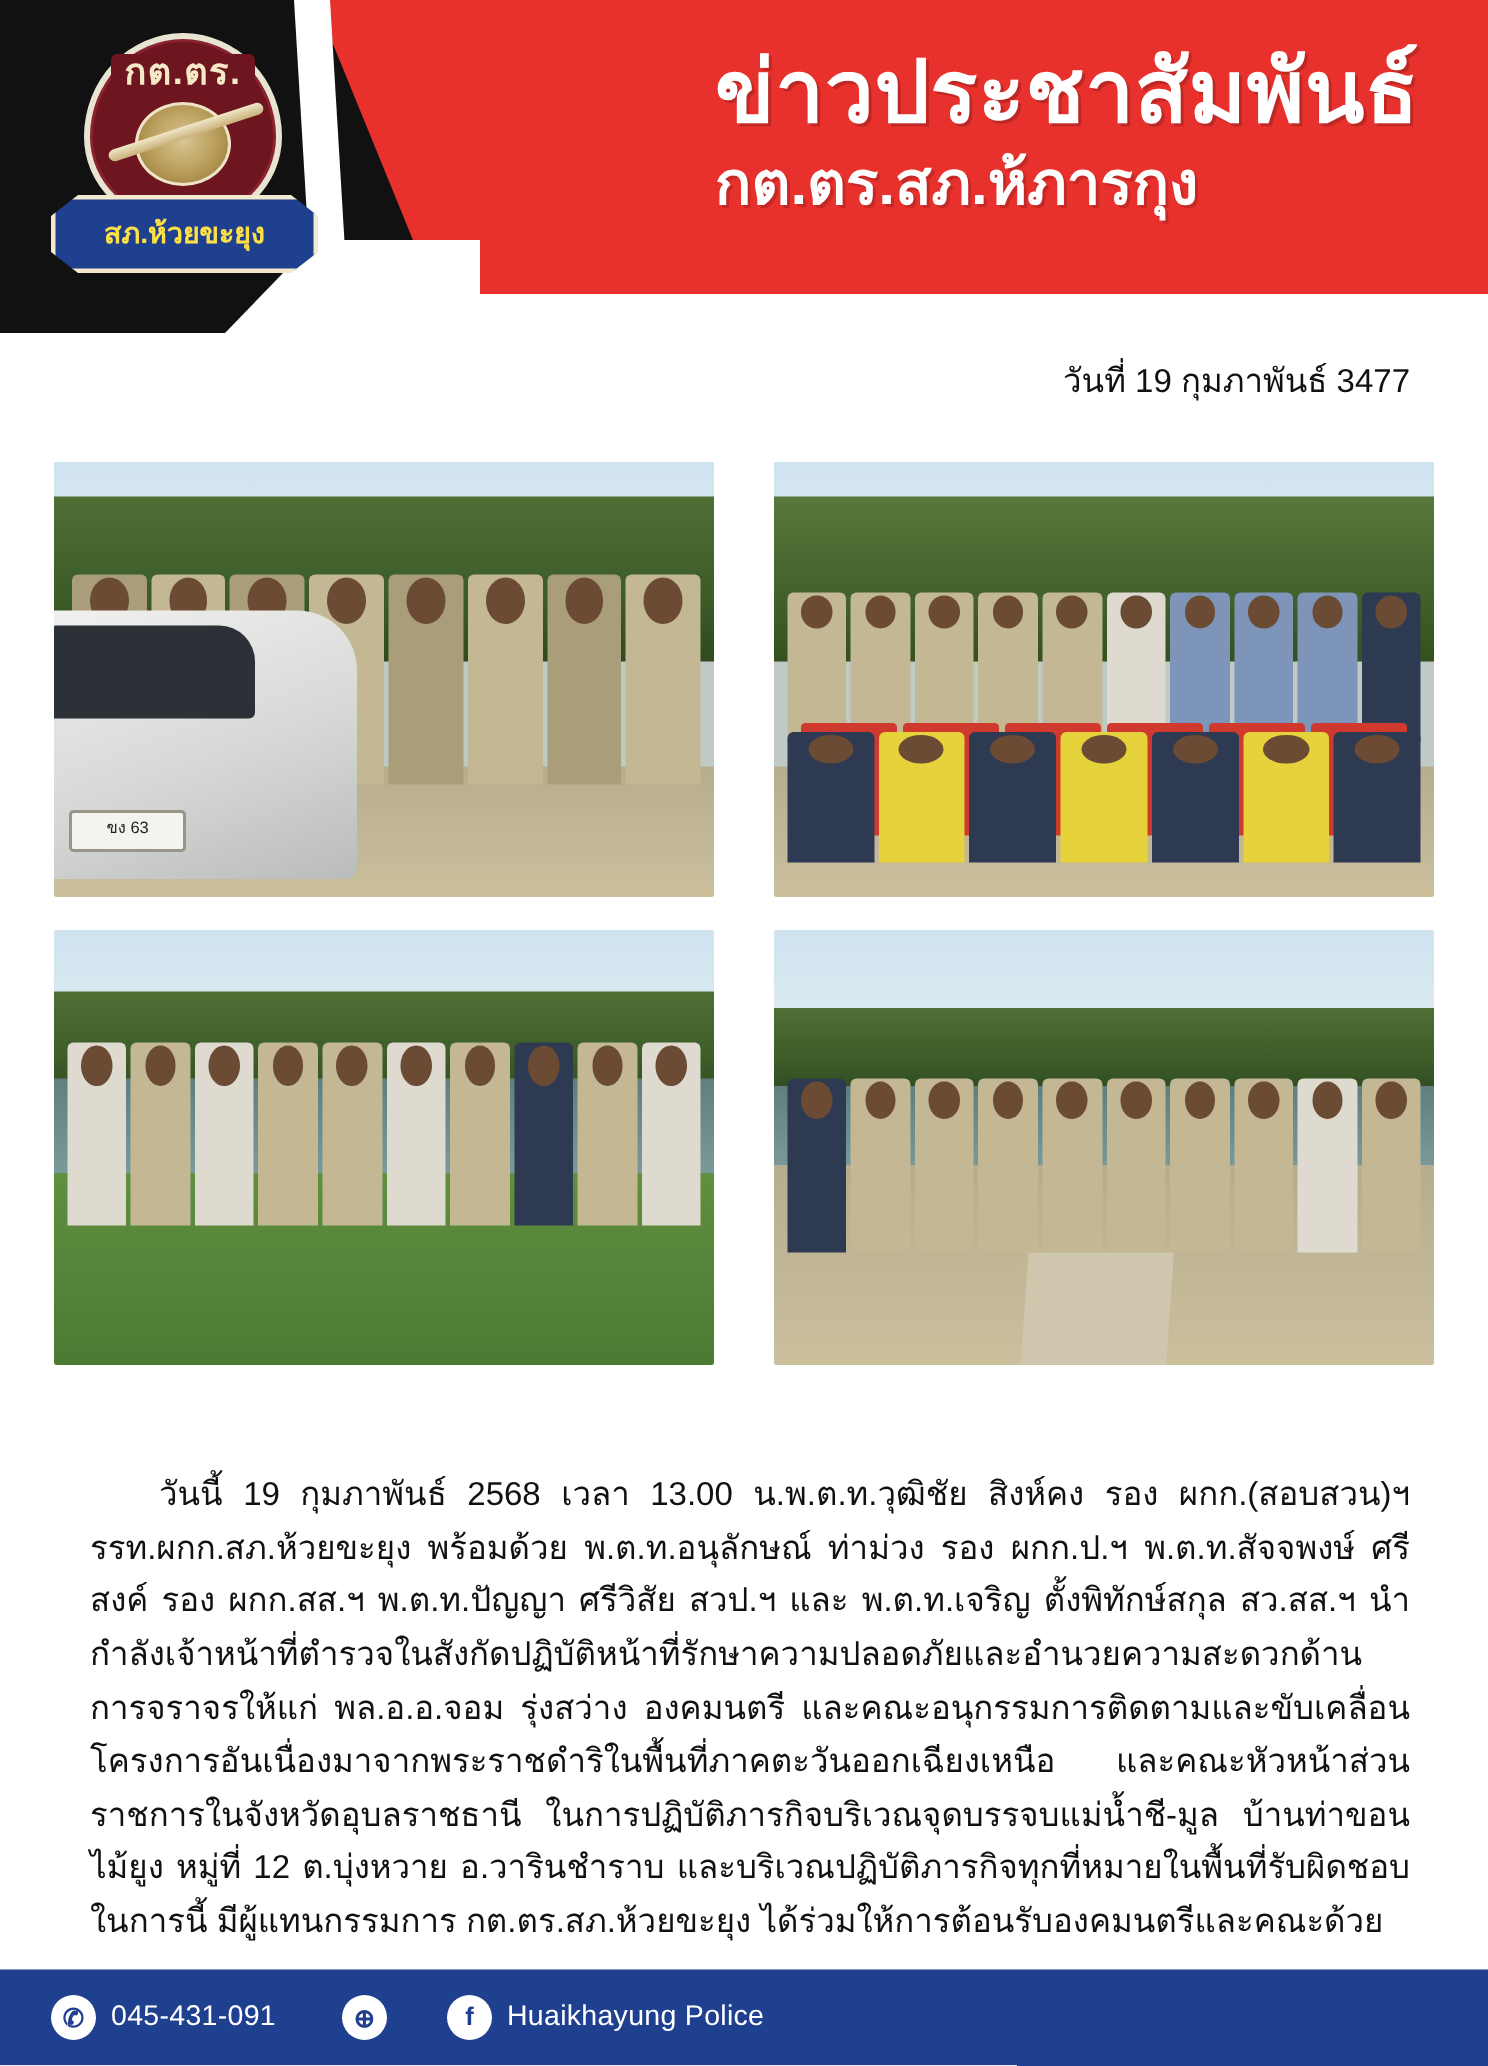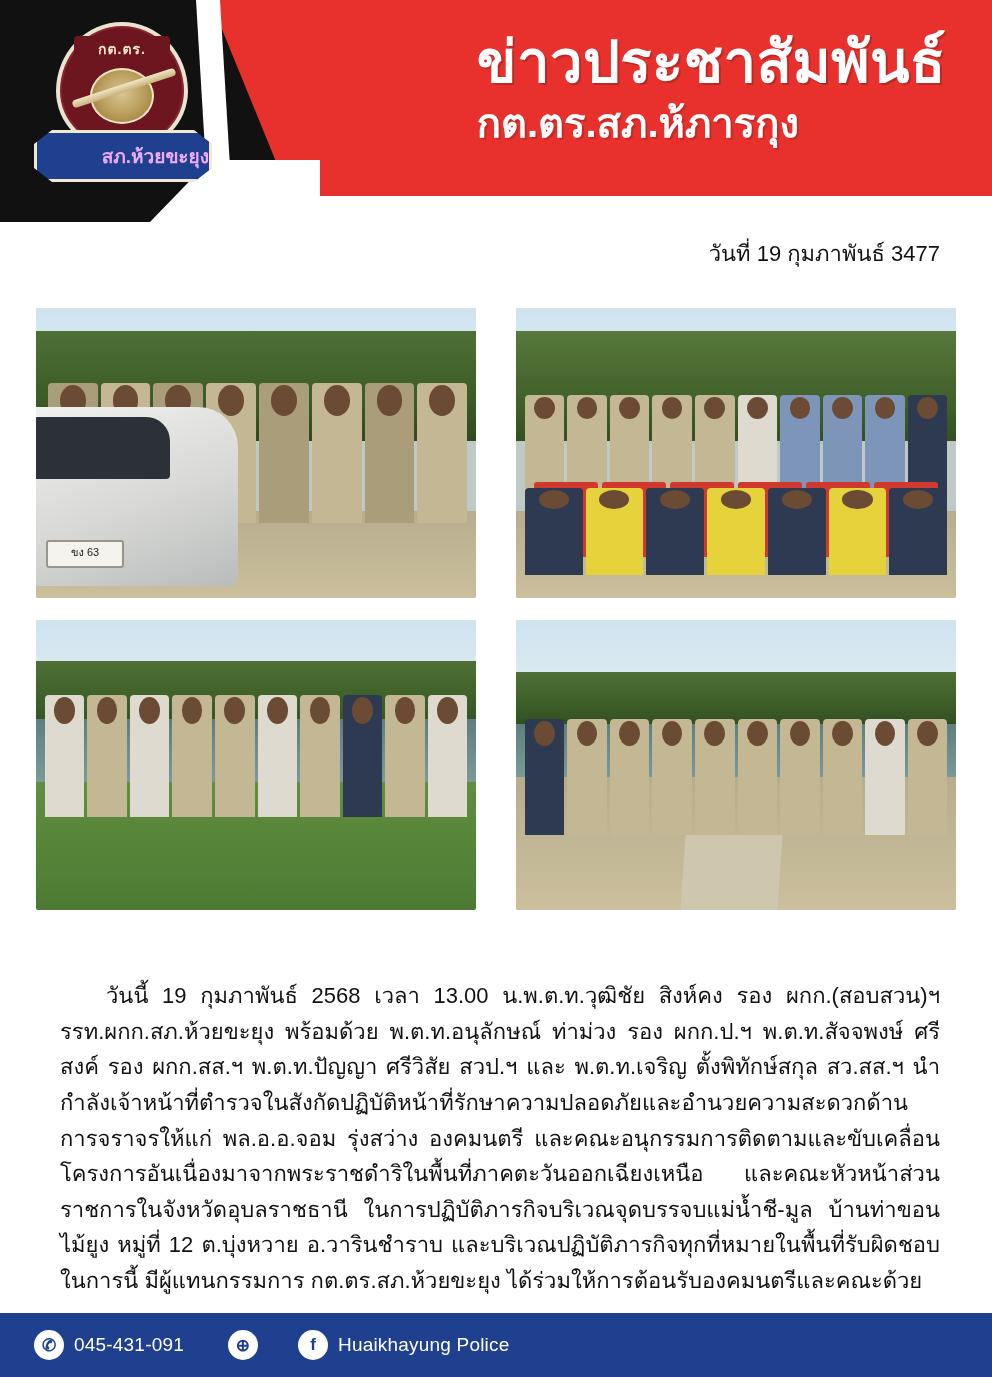--- a/index.html
+++ b/index.html
@@ -75,21 +75,21 @@
     box-shadow: 0 0 0 2px #8a2230 inset;
   }
   .emblem .shield-top {
     position: absolute;
     left: 40px; top: 14px;
     width: 96px; height: 26px;
     background: #6e1620;
     border-radius: 4px;
     text-align: center;
     color: #f5e9c8;
-    font-size: 14px;
+    font-size: 24px;
     line-height: 26px;
     letter-spacing: 1px;
     font-weight: bold;
   }
   .emblem .disc {
     position: absolute;
     left: 56px; top: 46px;
     width: 64px; height: 56px;
     background: radial-gradient(ellipse at 50% 45%, #d8c694 0%, #b89b58 55%, #8d7234 100%);
     border-radius: 50%;
@@ -104,22 +104,22 @@
     transform: rotate(-18deg);
   }
   .emblem .ribbon {
     position: absolute;
     left: 0; top: 108px;
     width: 178px; height: 52px;
     background: #1f3f8f;
     border: 3px solid #f2e9cf;
     border-radius: 8px;
     clip-path: polygon(0 14px, 18px 0, 160px 0, 178px 14px, 178px 38px, 160px 52px, 18px 52px, 0 38px);
-    color: #f0abfc;
-    text-align: right;
+    color: #fde047;
+    text-align: center;
     font-size: 19px;
     line-height: 48px;
     font-weight: bold;
   }
 
   .hdr-title-wrap {
     position: absolute;
     right: 46px; top: 30px;
     text-align: left;
     color: #ffffff;

